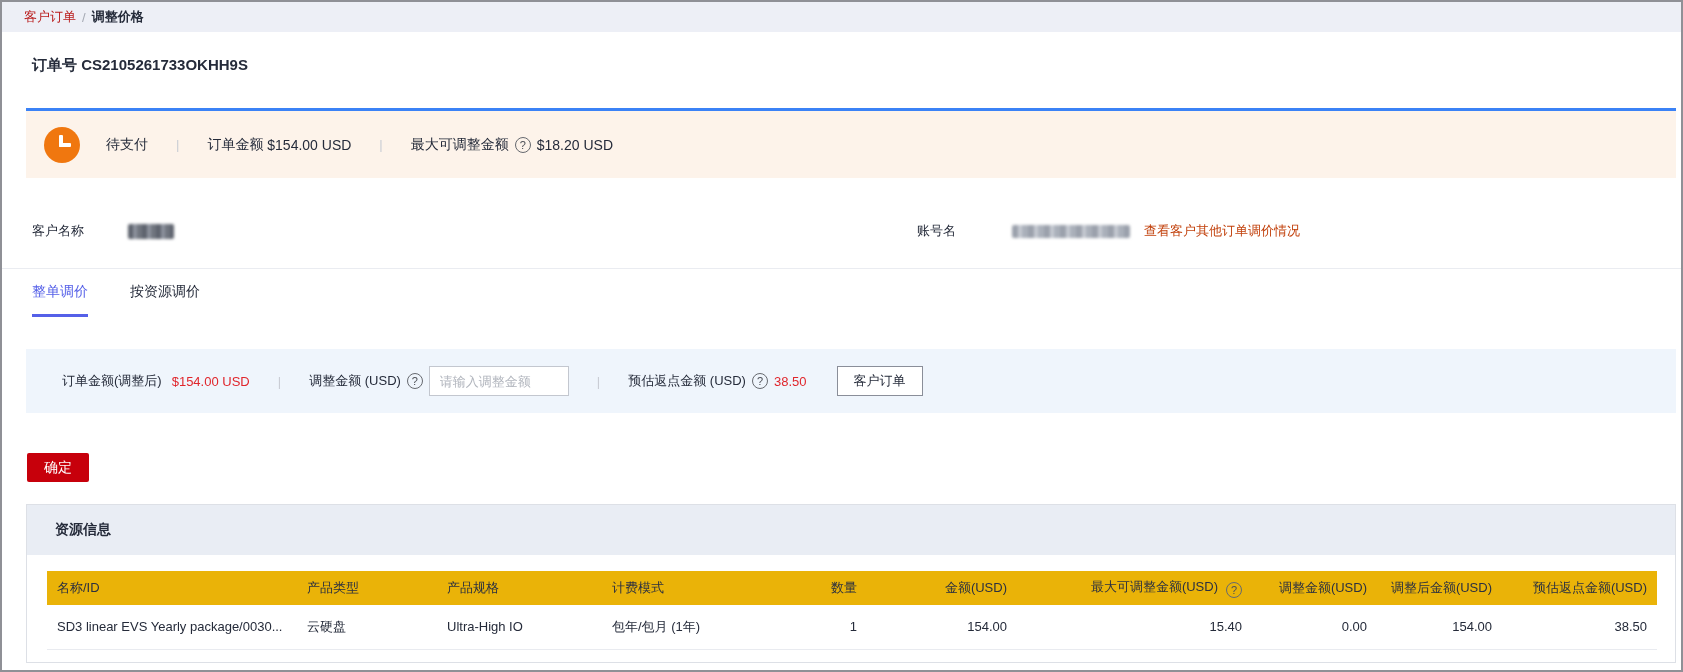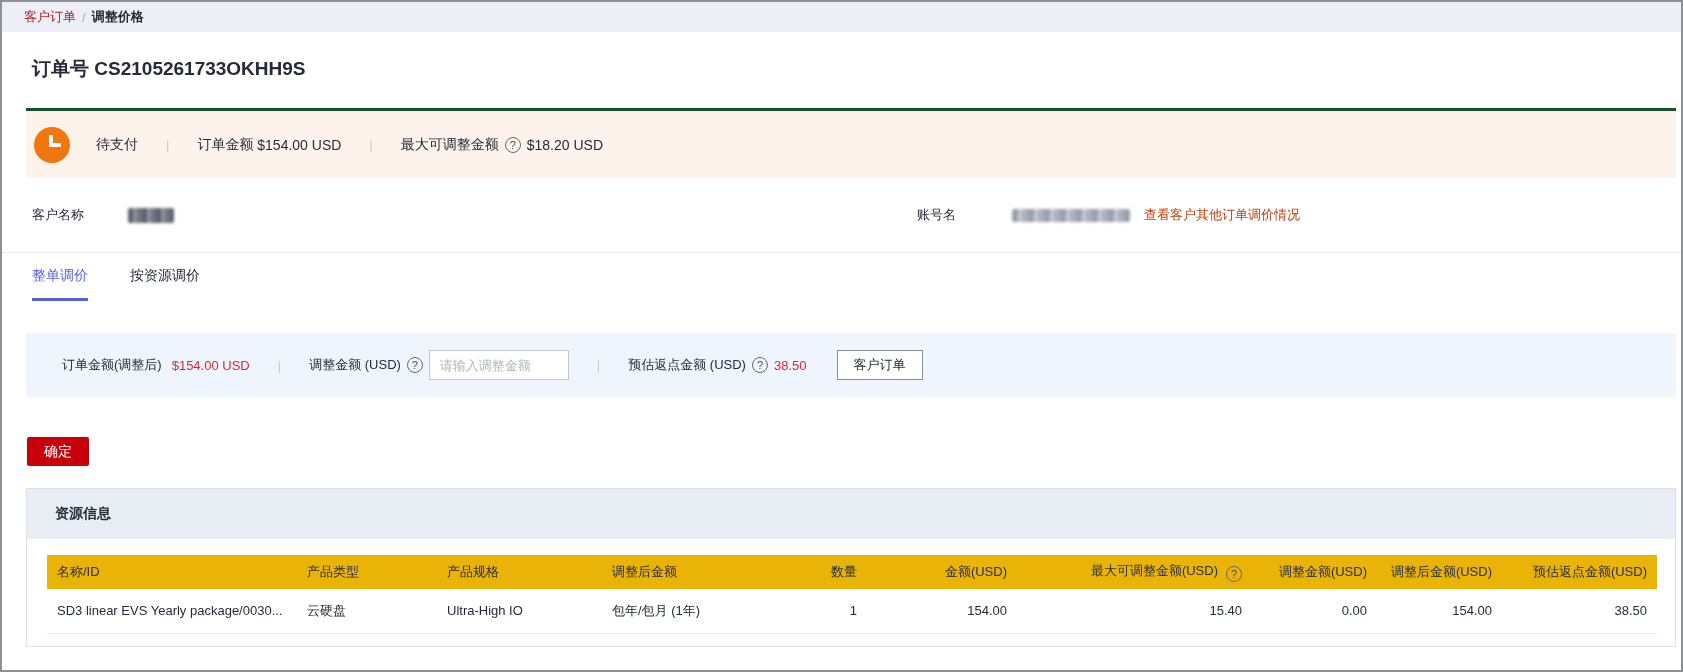--- a/index.html
+++ b/index.html
@@ -7,24 +7,24 @@
   body { font-family:"Liberation Sans","DejaVu Sans",sans-serif; color:#252b3a; }
   .page { width:1683px; height:672px; background:#fff; border:2px solid #8f9096; overflow:hidden; position:relative; }
 
   
   .crumb-bar { height:30px; background:#edeff6; display:flex; align-items:center; padding-left:22px; font-size:13px; }
   .crumb-parent { color:#b91c1c; cursor:pointer; }
   .crumb-sep { color:#a5a9b3; margin:0 6px; }
   .crumb-current { color:#252b3a; font-weight:bold; }
 
   
-  .order-title { padding:24px 0 0 30px; font-size:19px; font-weight:bold; height:50px; }
+  .order-title { padding:24px 0 0 30px; font-size:15px; font-weight:bold; height:50px; }
 
   
-  .banner { margin:26px 5px 0 24px; height:70px; background:#fdf3ea; border-top:3px solid #14532d; display:flex; align-items:center; padding-left:8px; font-size:14px; }
+  .banner { margin:26px 5px 16px 24px; height:70px; background:#fdf3ea; border-top:3px solid #3b82f6; display:flex; align-items:center; padding-left:18px; font-size:14px; }
   .clock { width:36px; height:36px; border-radius:50%; background:#f0770f; position:relative; margin-right:26px; flex:0 0 auto; }
   .clock i { position:absolute; background:#fff; border-radius:1px; }
   .clock .hand-v { left:15px; top:8px; width:4px; height:12px; }
   .clock .hand-h { left:15px; top:16px; width:12px; height:4px; }
   .banner .vsep, .adjust-panel .vsep { color:#c9ccd4; margin:0 28px; font-size:13px; }
   .qicon { display:inline-flex; align-items:center; justify-content:center; width:16px; height:16px; border:1px solid #66696f; border-radius:50%; font-size:11px; color:#4b4e55; vertical-align:-3px; margin:0 6px; cursor:pointer; }
   .qicon::before { content:"?"; }
 
   
   .customer-row { margin:0; height:75px; display:flex; align-items:center; padding:0 24px 0 30px; font-size:13px; border-bottom:1px solid #eaecf1; }
@@ -130,21 +130,21 @@
 
   <div class="res-panel">
     <div class="res-header">资源信息</div>
     <div class="res-body">
       <table class="res-table">
         <thead>
             <tr id="res-head">
               <th class="al">名称/ID</th>
               <th class="al">产品类型</th>
               <th class="al">产品规格</th>
-              <th class="al">调整后金额</th>
+              <th class="al">计费模式</th>
               <th class="ar">数量</th>
               <th class="ar">金额(USD)</th>
               <th class="ar">最大可调整金额(USD)<span class="qicon"></span></th>
               <th class="ar">调整金额(USD)</th>
               <th class="ar">调整后金额(USD)</th>
               <th class="ar">预估返点金额(USD)</th>
             </tr>
           </thead>
         <tbody id="res-body-rows">
             <tr>

